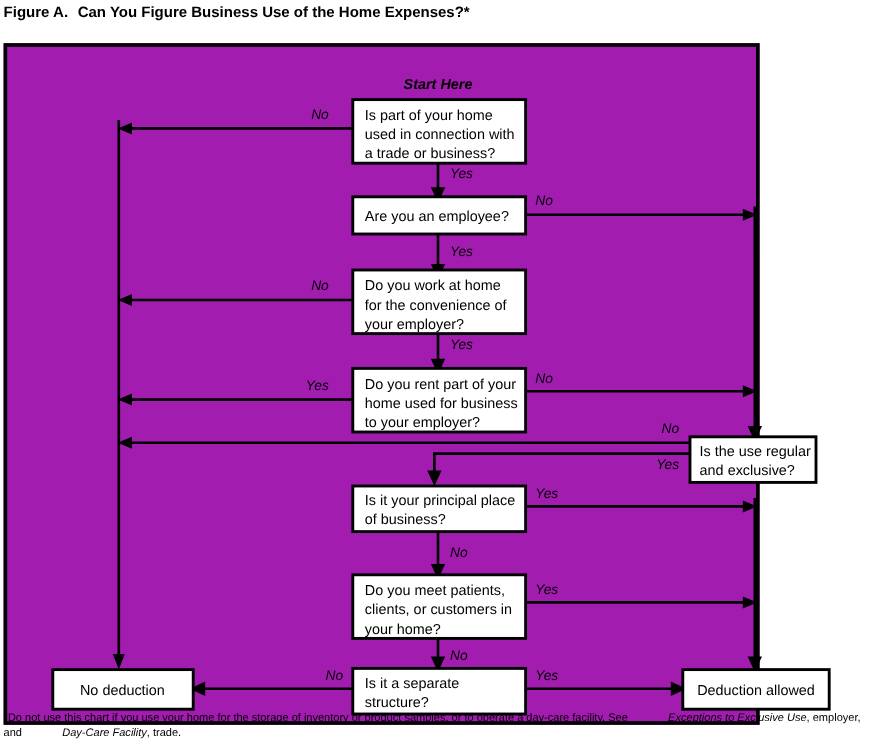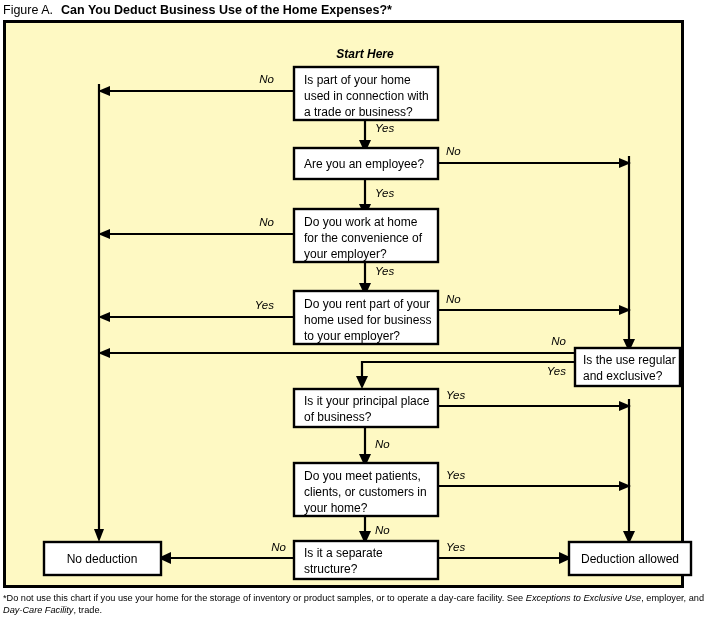--- a/index.html
+++ b/index.html
@@ -19,35 +19,35 @@
     position: absolute;
     left: 3px;
     top: 2px;
     width: 719px;
     height: 18px;
     font-size: 12.5px;
     line-height: 16px;
     white-space: nowrap;
   }
   #figure-title .fig-label {
-    font-weight: normal;
+    font-weight: bold;
   }
   #figure-title .fig-heading {
     font-weight: bold;
     margin-left: 8px;
   }
   #chart-frame {
     position: absolute;
     left: 3px;
-    top: 20px;
-    width: 681px;
+    top: 36px;
+    width: 630px;
     height: 568px;
     border: 3px solid #000000;
     box-sizing: border-box;
-    background: #fef9c3;
+    background: #a21caf;
   }
   #flow-svg {
     position: absolute;
     left: 0;
     top: 0;
   }
   .nodebox {
     fill: #ffffff;
     stroke: #000000;
     stroke-width: 2.4;
@@ -82,27 +82,28 @@
   #footnote {
     position: absolute;
     left: 3px;
     top: 593px;
     width: 719px;
     font-size: 9.2px;
     line-height: 11.5px;
   }
   #footnote i {
     font-style: italic;
+    margin-left: 31px;
   }
 </style>
 </head>
 <body>
 
 <div id="figure-title">
-  <span class="fig-label">Figure A.</span><span class="fig-heading">Can You Deduct Business Use of the Home Expenses?*</span>
+  <span class="fig-label">Figure A.</span><span class="fig-heading">Can You Figure Business Use of the Home Expenses?*</span>
 </div>
 
 <div id="chart-frame">
   <svg id="flow-svg" width="712" height="562" viewBox="0 0 712 562">
 
     <g>
       <path class="conn" d="M 288 68 L 99 68"></path>
       <polygon class="arrowhead" points="92,68 104,63 104,73"></polygon>
     </g>
 

